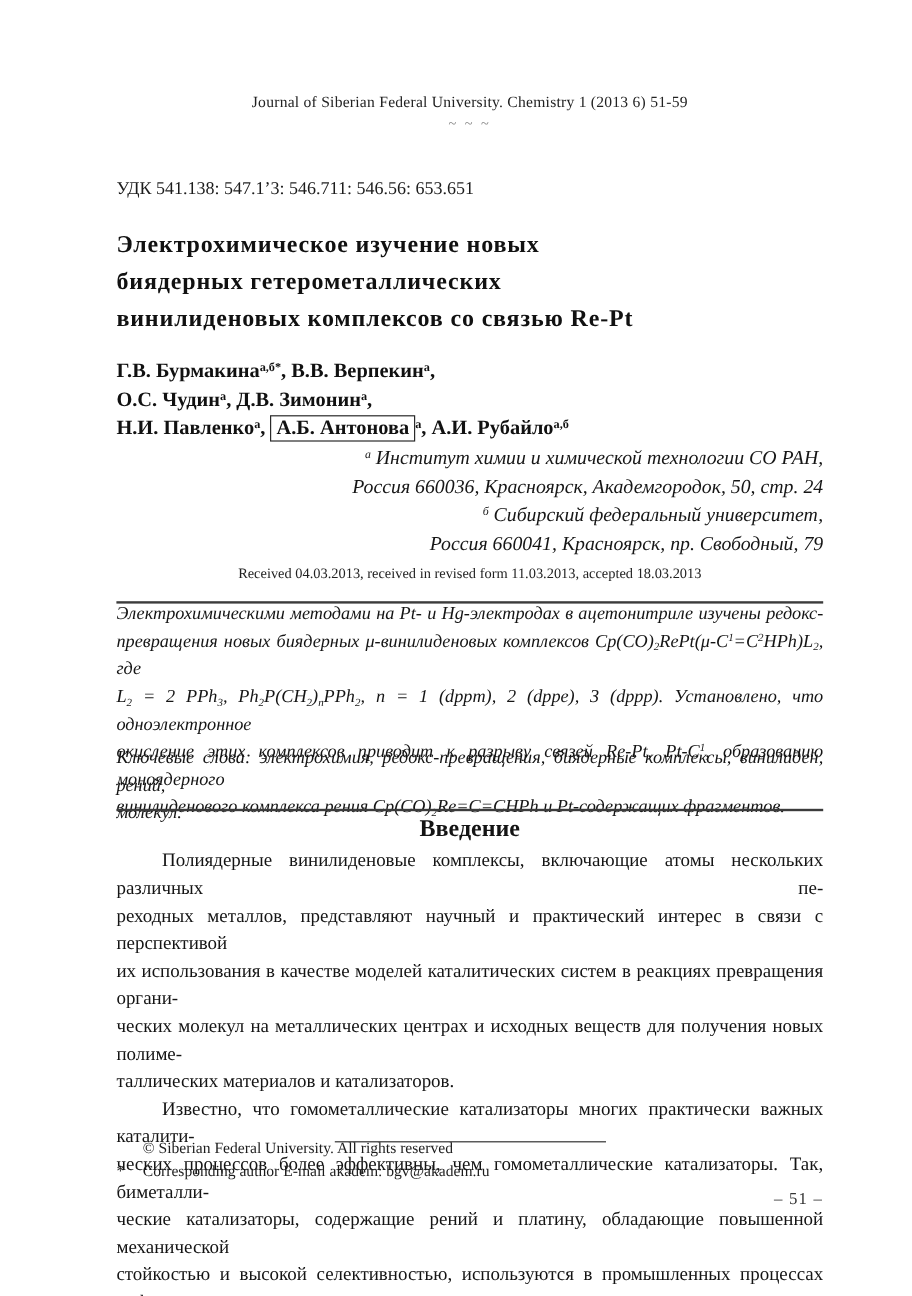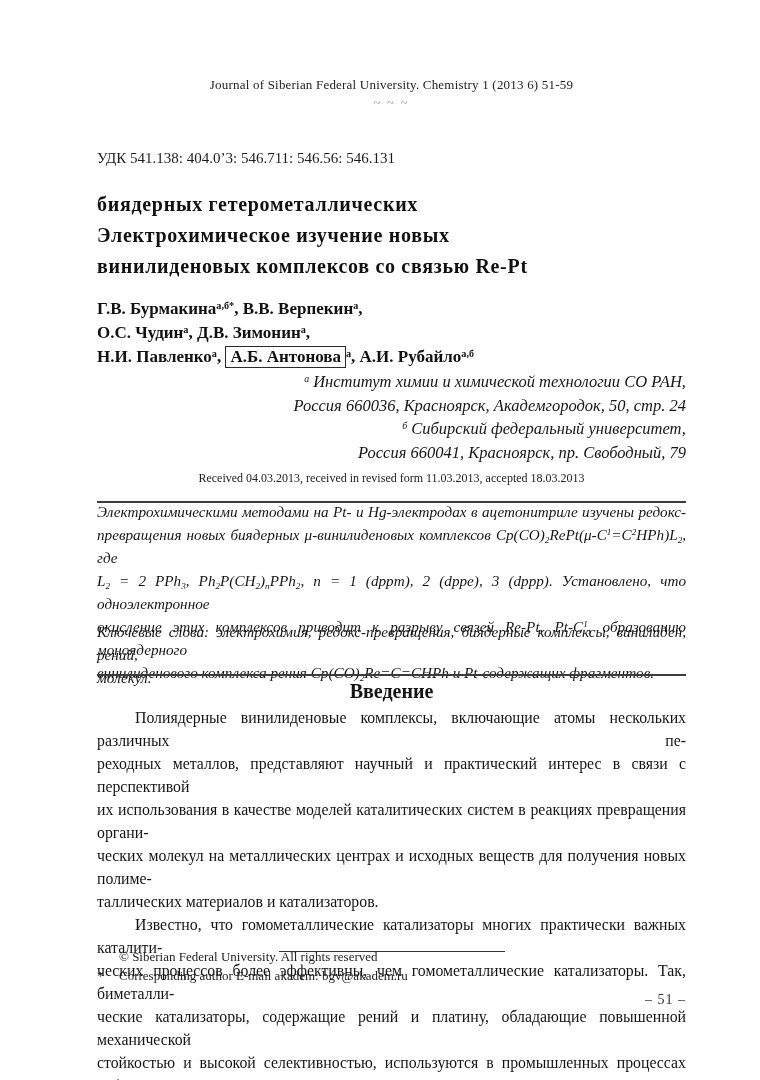--- a/index.html
+++ b/index.html
@@ -58,25 +58,25 @@
   .pagenum { top: 992px; text-align: right; font-size: 14px; color: #333; letter-spacing: 1px; }
 </style>
 </head>
 <body>
 
 <div class="page">
   <div class="col">
 
     <div class="block journal-header">Journal of  Siberian Federal University.  Chemistry 1 (2013 6) 51-59</div>
     <div class="block tildes">~ ~ ~</div>
-    <div class="block udk">УДК 541.138: 404.0’3: 546.711: 546.56: 546.131</div>
+    <div class="block udk">УДК 541.138: 547.1’3: 546.711: 546.56: 653.651</div>
 
     <div class="block title">
+        <div class="line mid">Электрохимическое изучение новых</div>
         <div class="line mid">биядерных гетерометаллических</div>
-        <div class="line mid">Электрохимическое изучение новых</div>
         <div class="line last">винилиденовых комплексов со связью Re-Pt</div>
       </div>
 
     <div class="block authors">
         <div class="line mid">Г.В. Бурмакина<sup>а,б*</sup>, В.В. Верпекин<sup>а</sup>,</div>
         <div class="line mid">О.С. Чудин<sup>а</sup>, Д.В. Зимонин<sup>а</sup>,</div>
         <div class="line last">Н.И. Павленко<sup>а</sup>, <span class="boxed">А.Б. Антонова</span><sup>а</sup>, А.И. Рубайло<sup>а,б</sup></div>
       </div>
 
     <div class="block affils">

